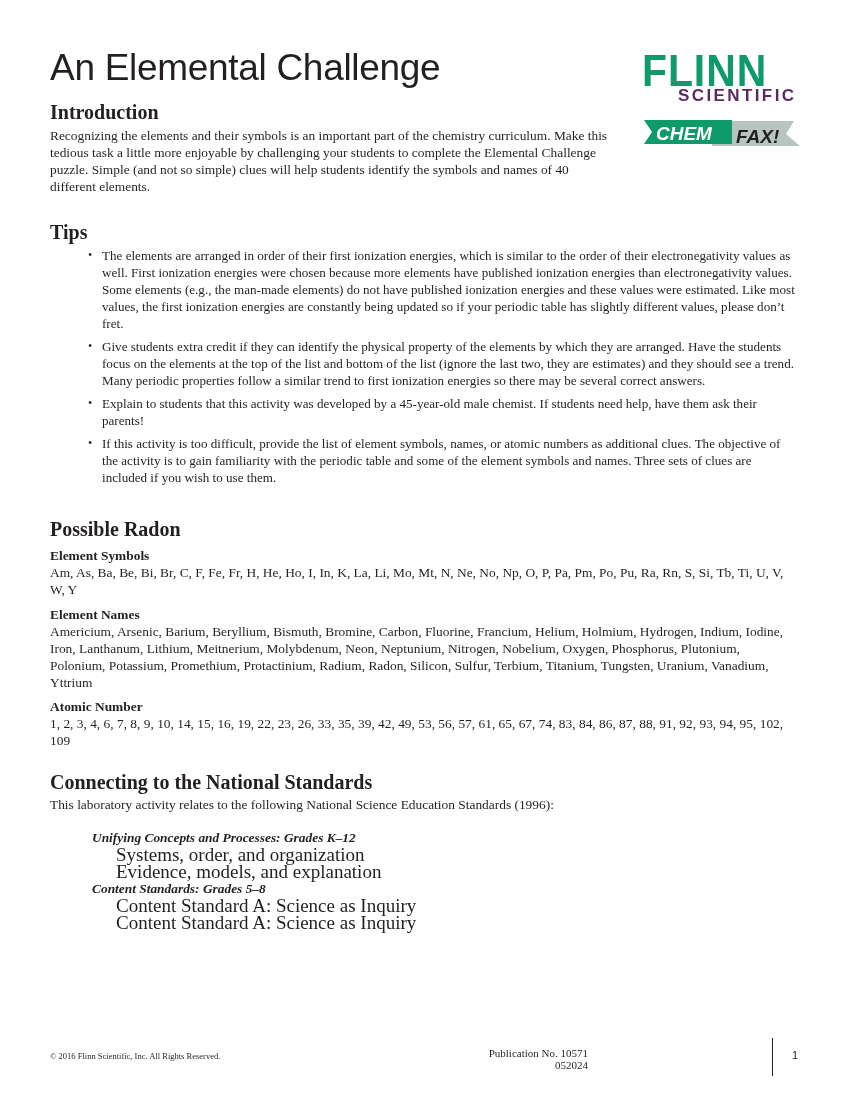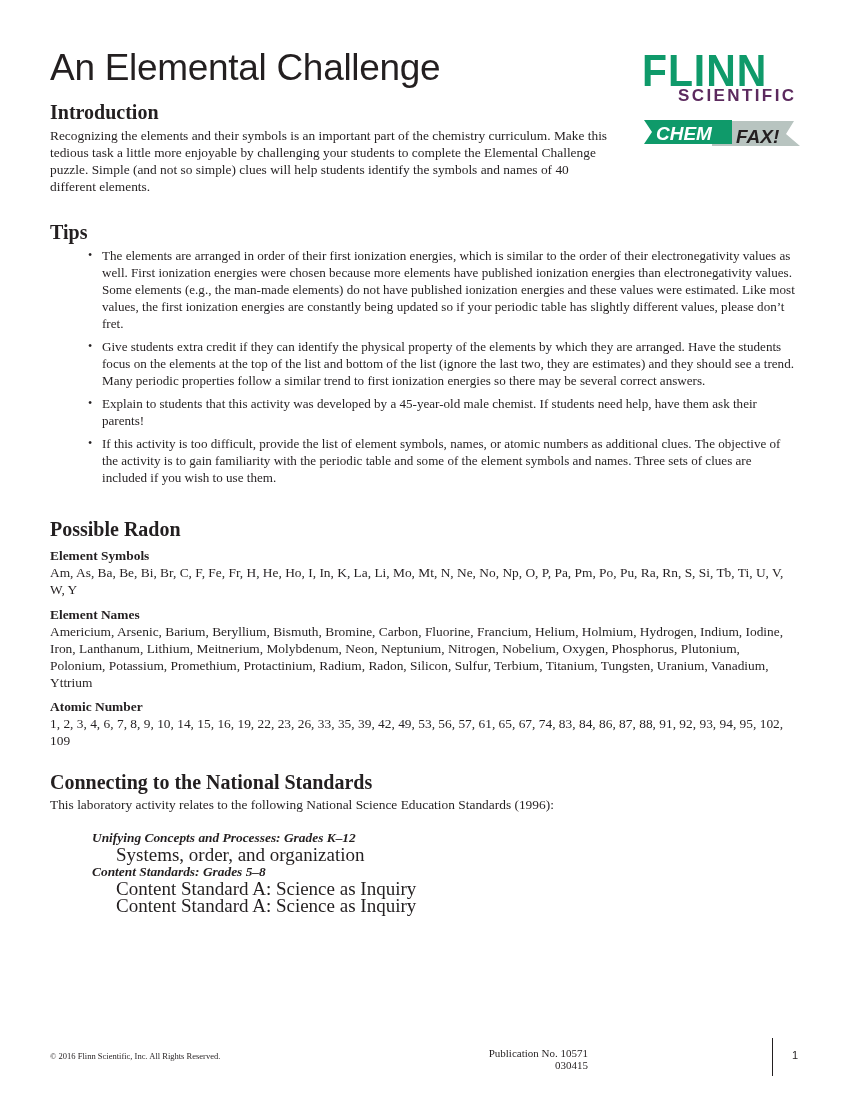--- a/index.html
+++ b/index.html
@@ -75,26 +75,27 @@
 
   <div class="sub-h serif" style="top:698px;">Atomic Number</div>
   <p class="clue-text serif" style="top:715px;">1, 2, 3, 4, 6, 7, 8, 9, 10, 14, 15, 16, 19, 22, 23, 26, 33, 35, 39, 42, 49, 53, 56, 57, 61, 65, 67, 74, 83, 84, 86, 87, 88, 91, 92, 93, 94, 95, 102, 109</p>
 
   <h2 class="h2 serif" style="top:770px;">Connecting to the National Standards</h2>
   <p class="std-intro serif">This laboratory activity relates to the following National Science Education Standards (1996):</p>
 
   <div class="std-block serif">
     <div class="std-cat">Unifying Concepts and Processes: Grades K–12</div>
     <div class="std-item">Systems, order, and organization</div>
+    <div class="std-item">Evidence, models, and explanation</div>
     <div class="std-cat">Content Standards: Grades 5–8</div>
     <div class="std-item">Content Standard A: Science as Inquiry</div>
     <div class="std-item">Content Standard A: Science as Inquiry</div>
   </div>
 
   <div class="footer-copy serif">© 2016 Flinn Scientific, Inc. All Rights Reserved.</div>
   <div class="footer-pub serif">
     <div>Publication No. 10571</div>
-    <div>030415</div>
+    <div>052024</div>
   </div>
   <div class="footer-rule"></div>
   <div class="footer-page sans">1</div>
 
 </div>
 
 </body></html>

